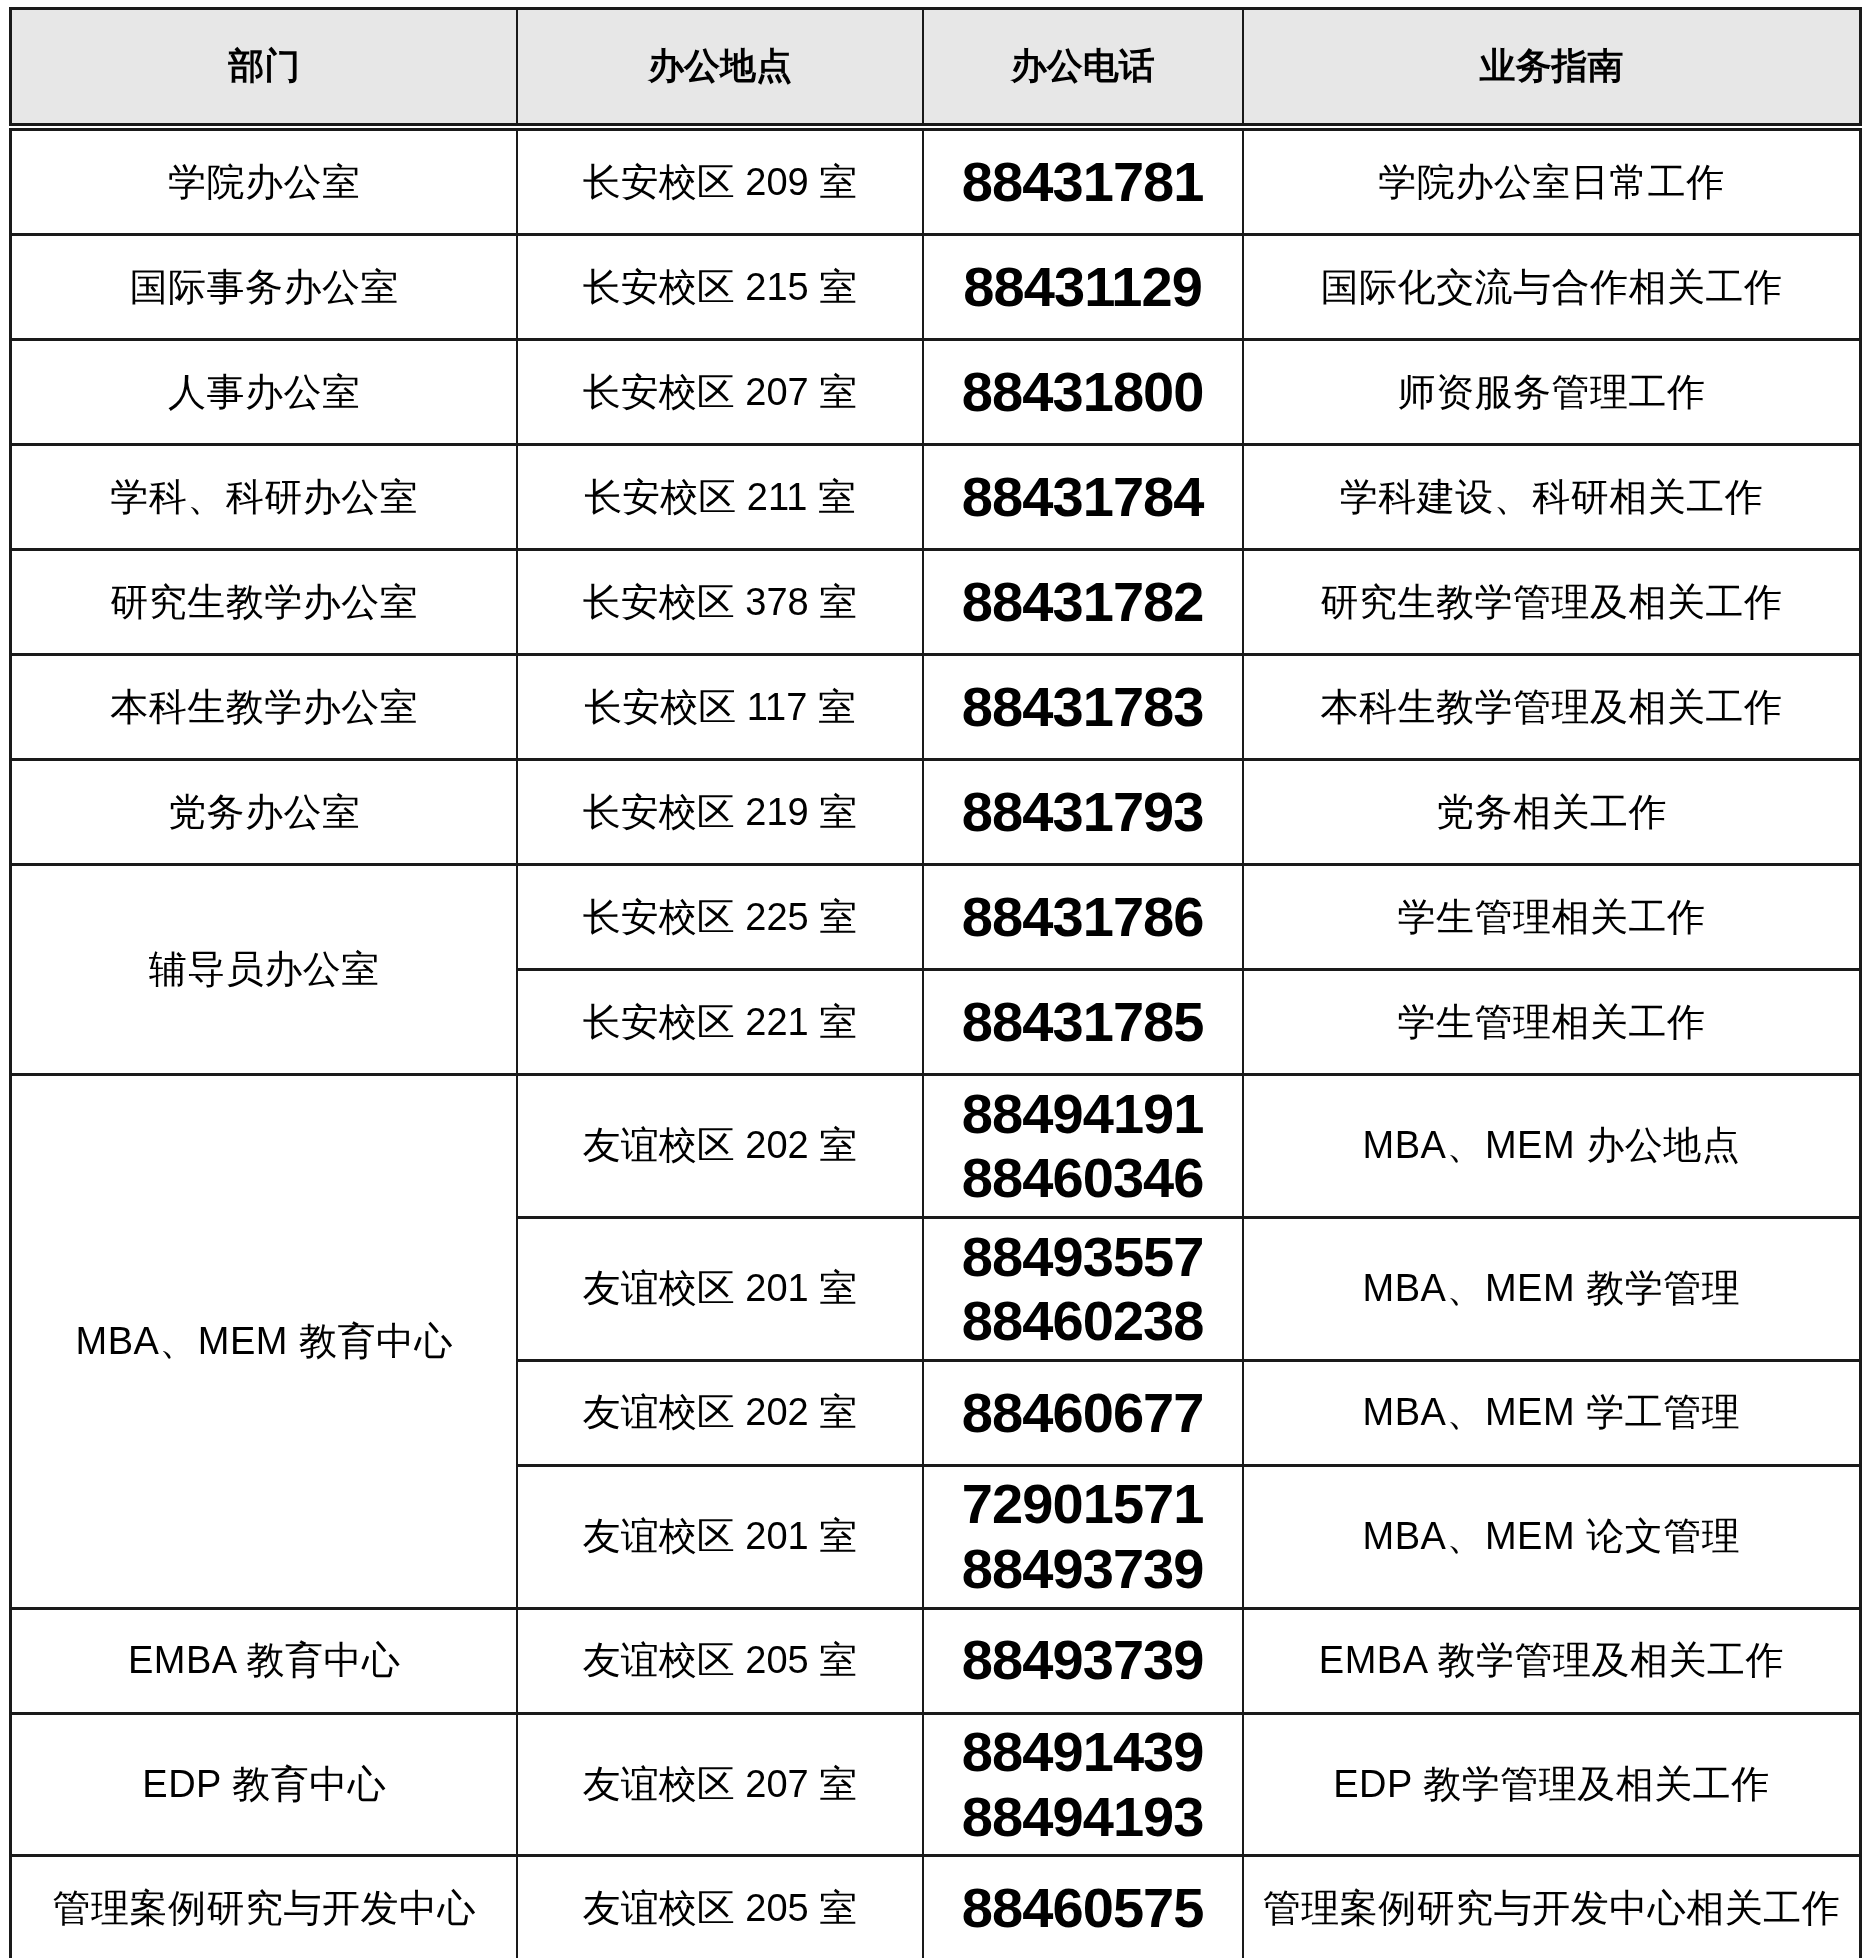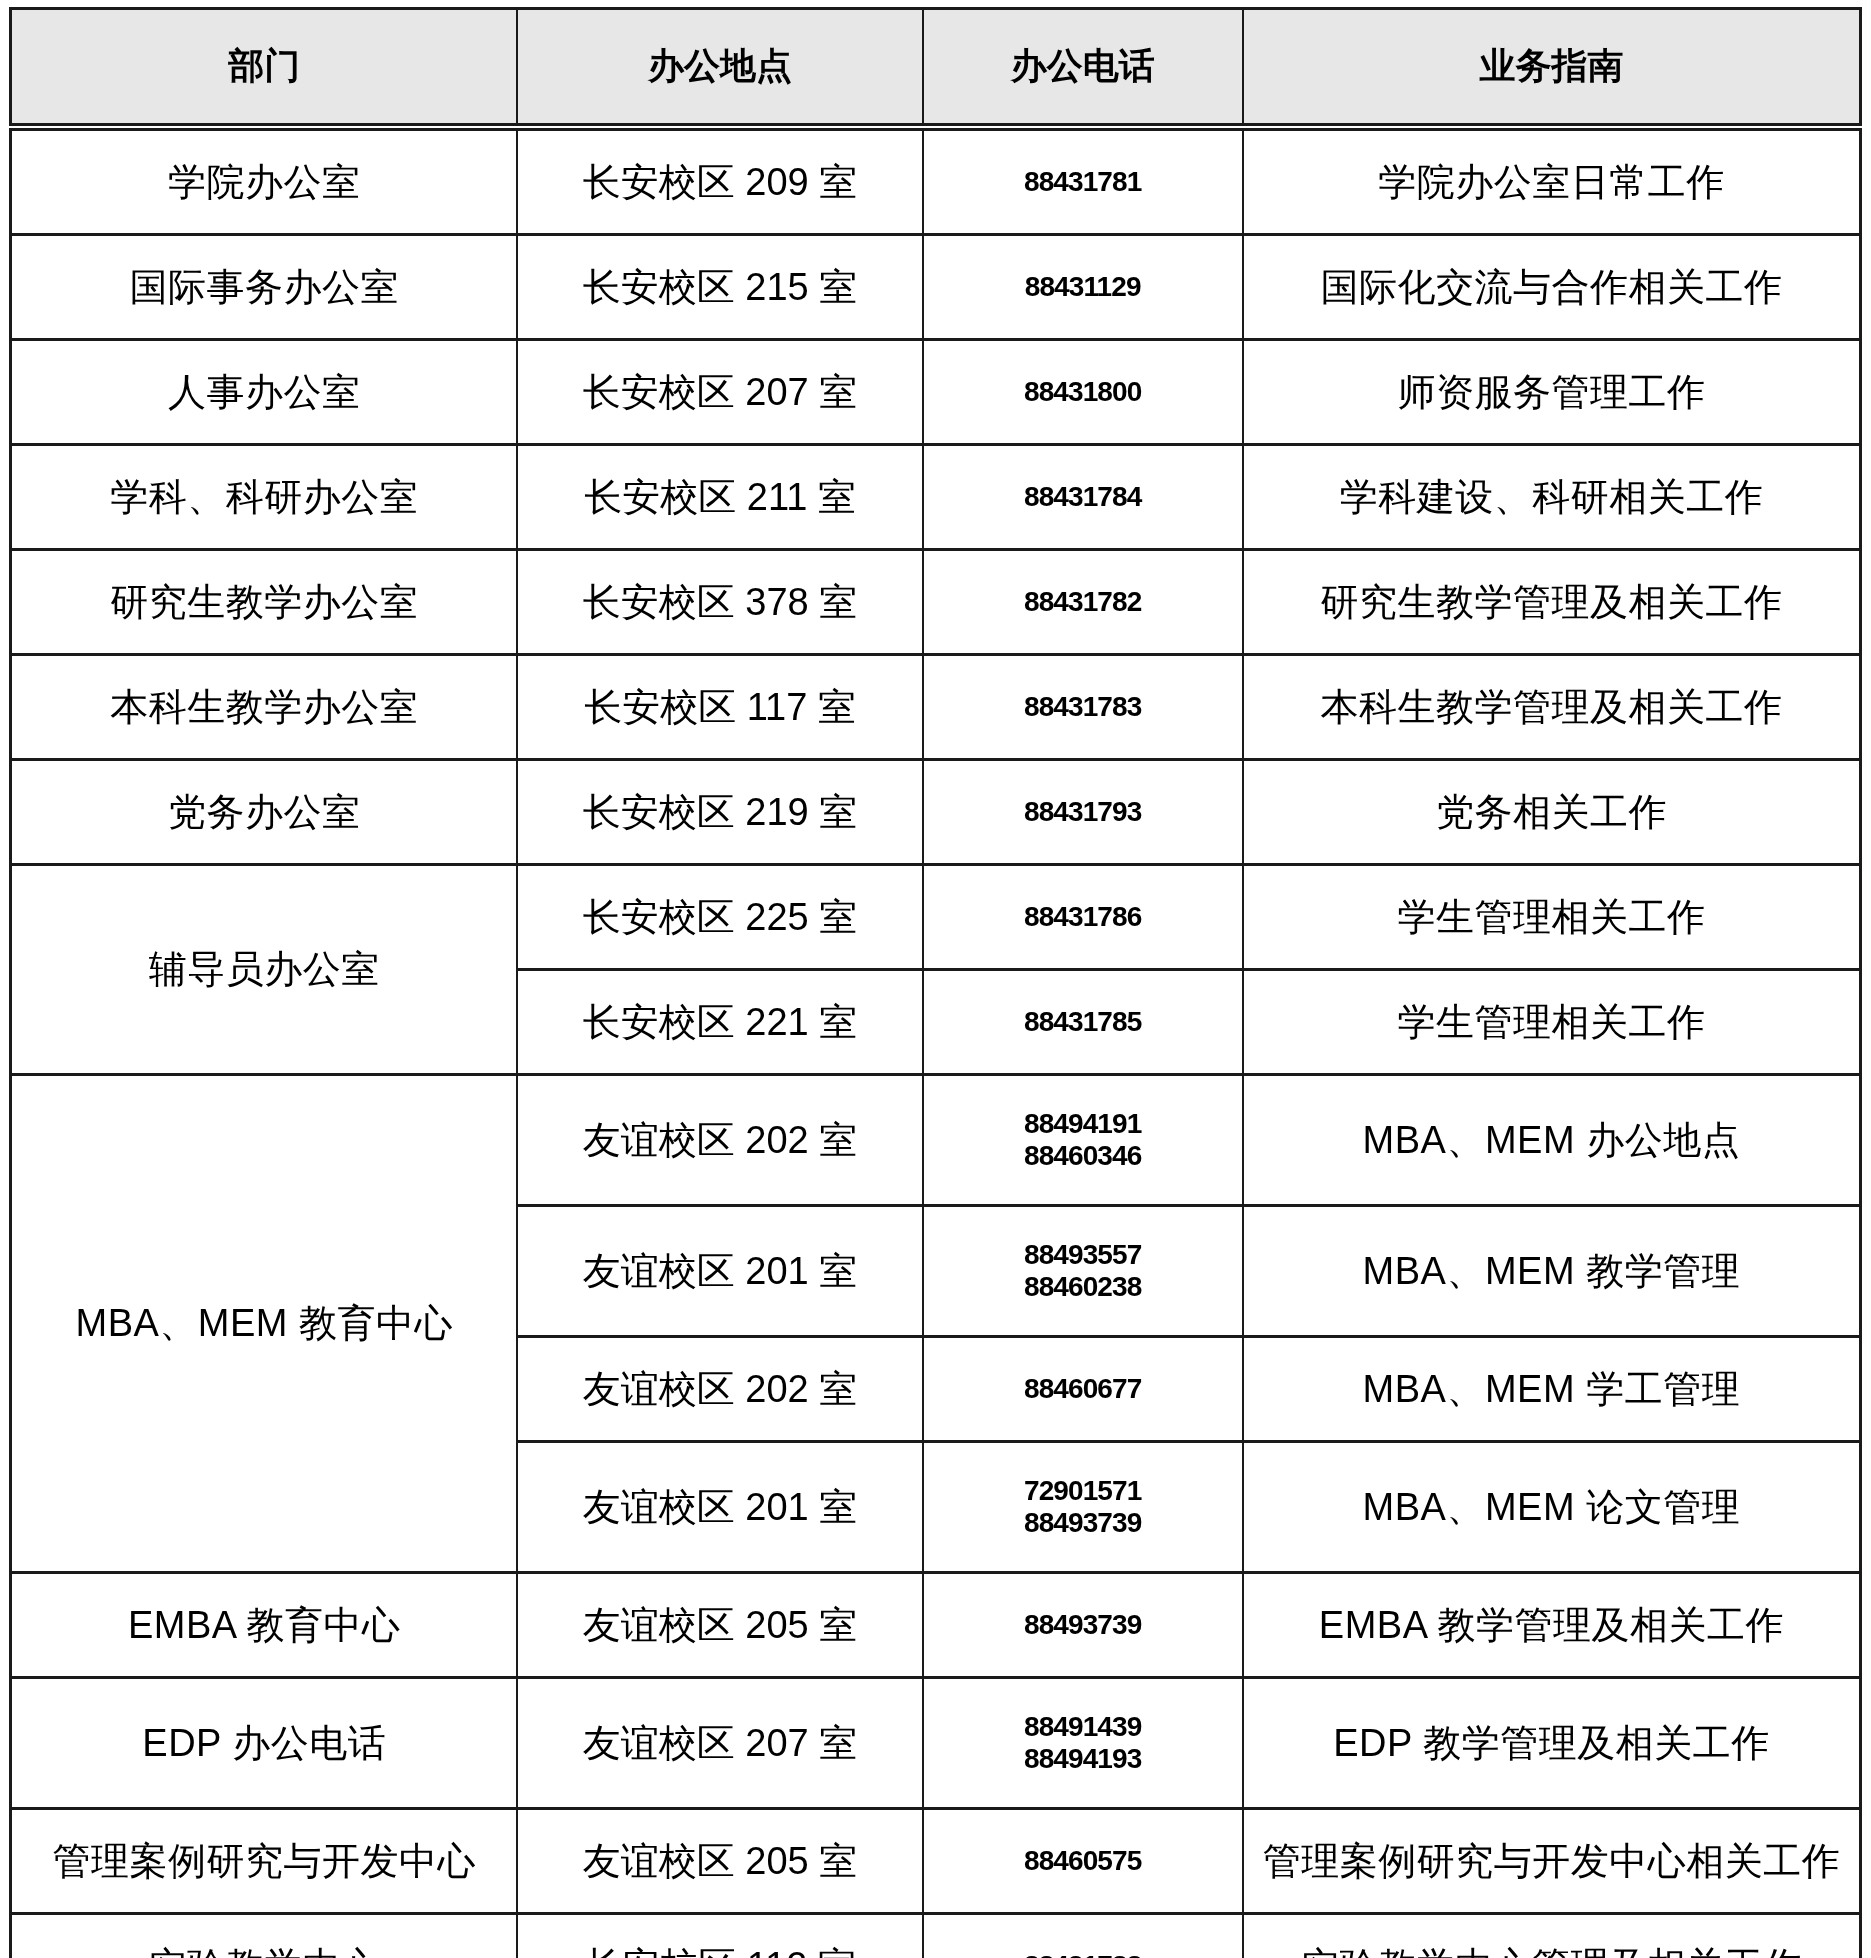--- a/index.html
+++ b/index.html
@@ -48,21 +48,21 @@
   td{
     font-size:38px;
     font-weight:400;
     line-height:1.25;
     font-family:"Liberation Sans","DejaVu Sans",sans-serif;
   }
   tr.r-single td{height:91px;}
   tr.r-tall td{height:117px;}
   td.phone{
     font-weight:700;
-    font-size:28px;
+    font-size:56px;
     letter-spacing:-0.9px;
     white-space:pre-line;
     line-height:1.15;
   }
   td.dept,td.guide{letter-spacing:0.5px;margin-top:8px;}
 </style>
 </head>
 <body>
 
 <table class="contact">
@@ -158,21 +158,21 @@
 88493739</td>
       <td class="guide">MBA、MEM 论文管理</td>
     </tr>
     <tr class="r-single">
       <td class="dept">EMBA 教育中心</td>
       <td class="loc">友谊校区 205 室</td>
       <td class="phone">88493739</td>
       <td class="guide">EMBA 教学管理及相关工作</td>
     </tr>
     <tr class="r-tall">
-      <td class="dept">EDP 办公电话</td>
+      <td class="dept">EDP 教育中心</td>
       <td class="loc">友谊校区 207 室</td>
       <td class="phone">88491439
 88494193</td>
       <td class="guide">EDP 教学管理及相关工作</td>
     </tr>
     <tr class="r-single">
       <td class="dept">管理案例研究与开发中心</td>
       <td class="loc">友谊校区 205 室</td>
       <td class="phone">88460575</td>
       <td class="guide">管理案例研究与开发中心相关工作</td>

